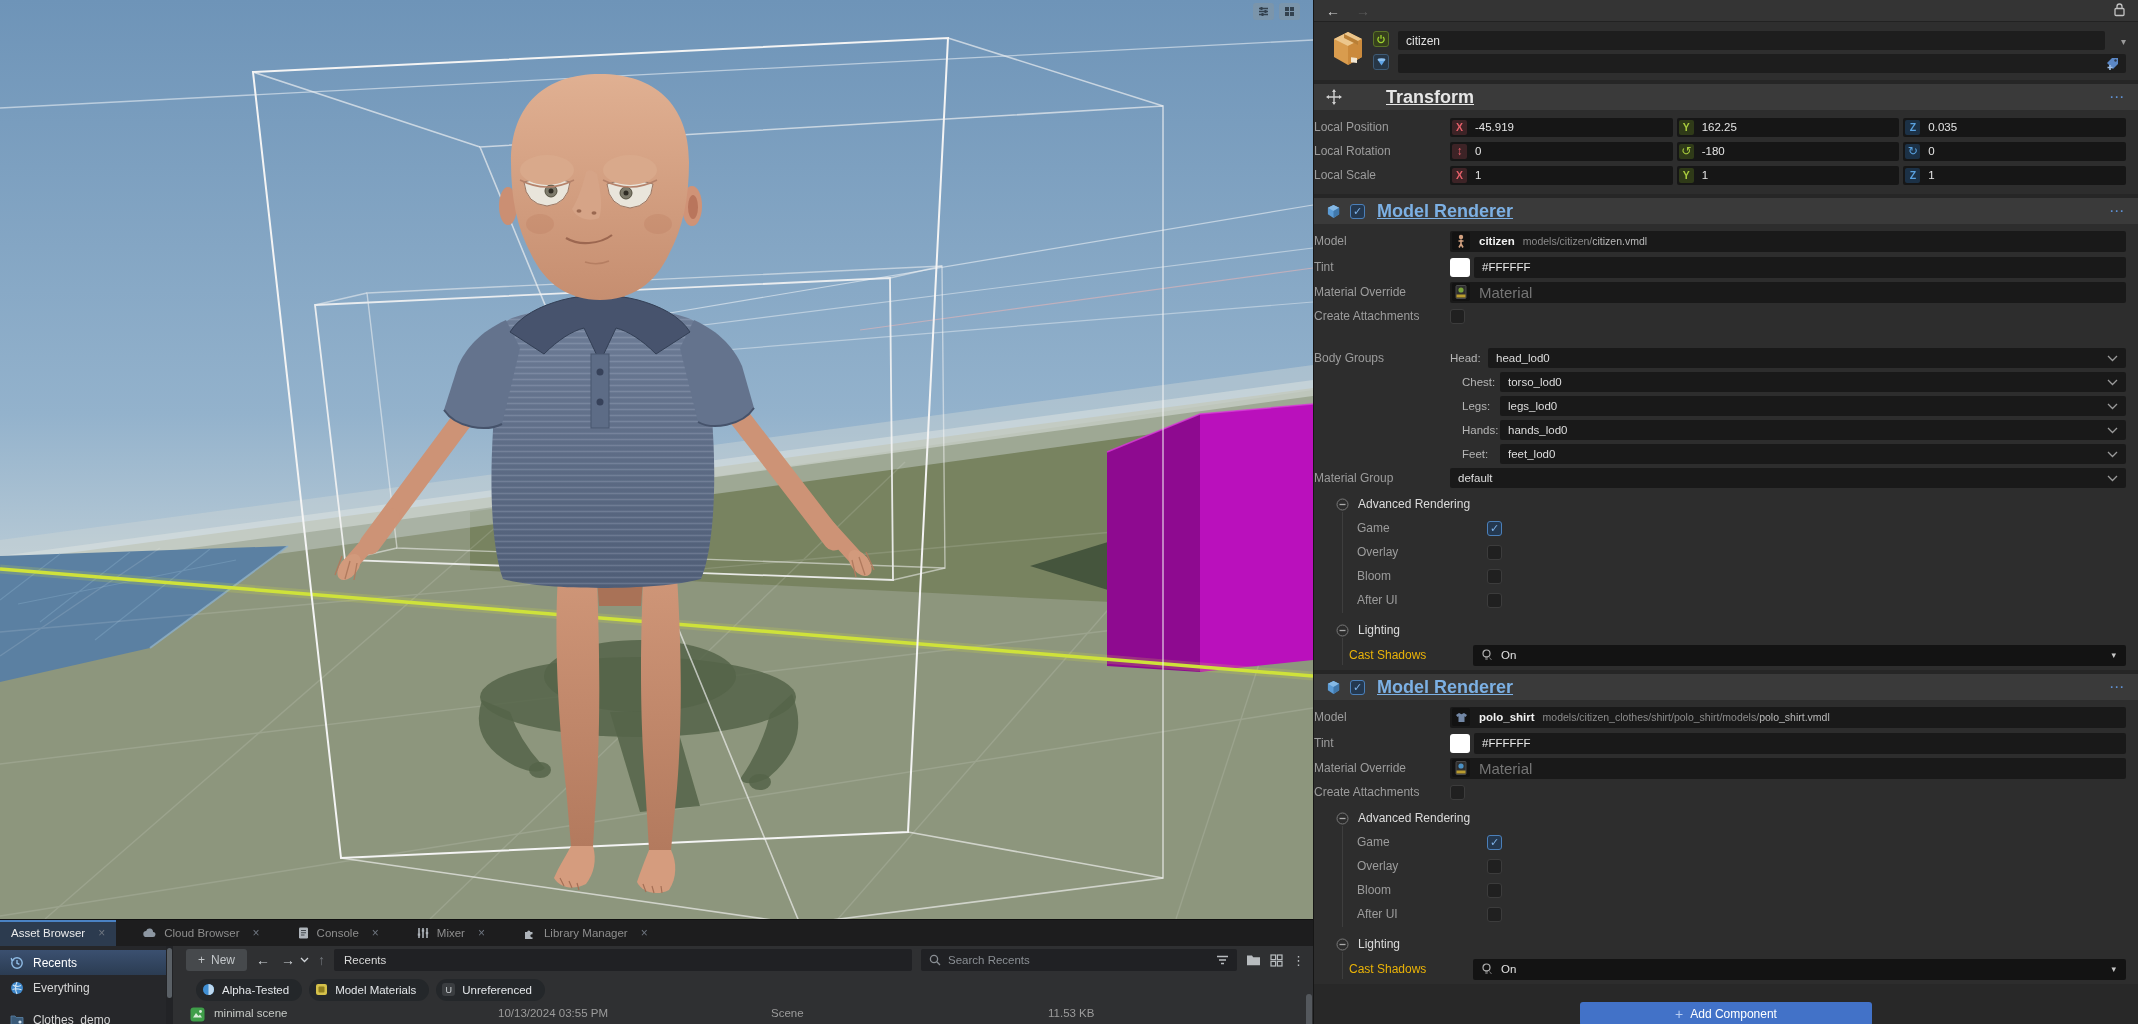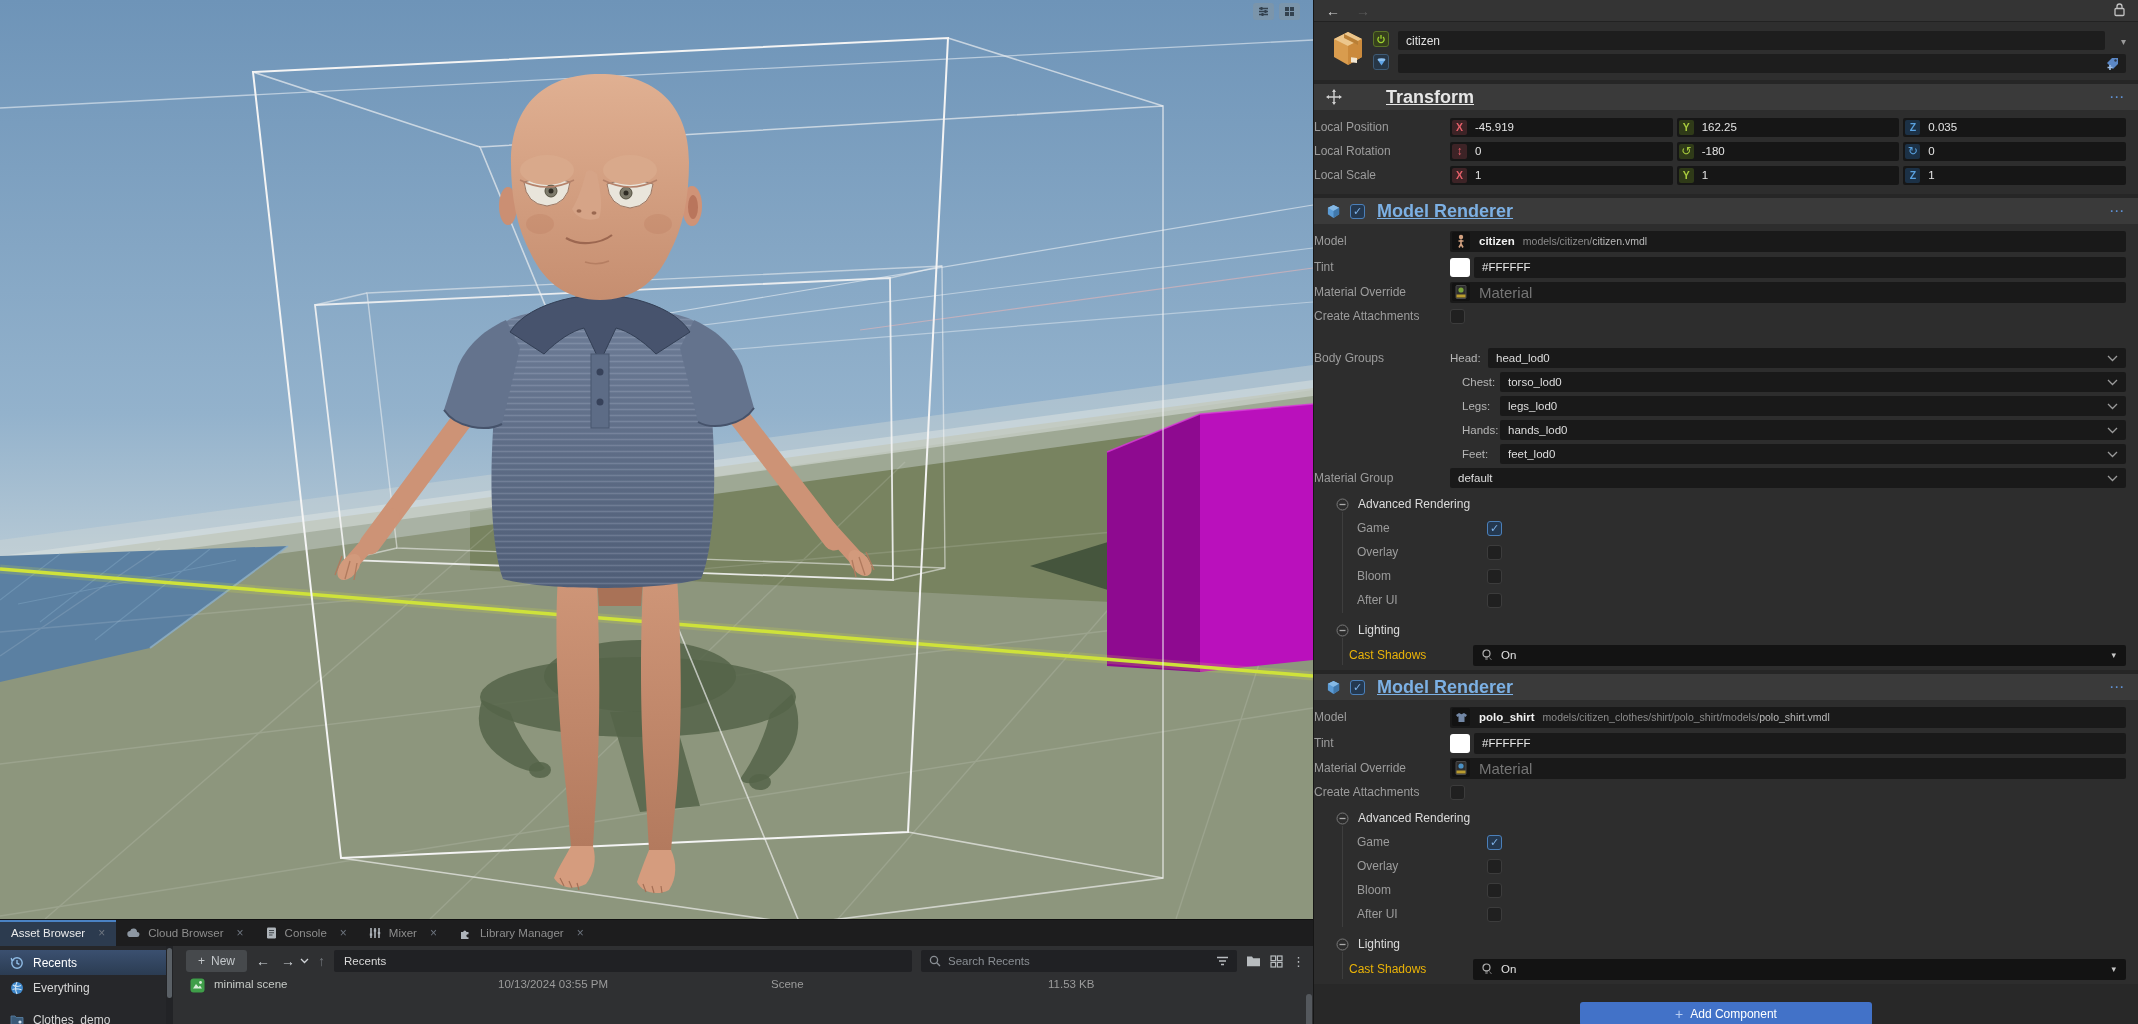--- a/index.html
+++ b/index.html
@@ -94,21 +94,21 @@
   .cs-dd .arr { margin-left:auto; color:#c8c8c8; font-size:9px; }
   .cs-dd .csv { margin-left:9px; }
   .panel-bottom { flex:1; background:#282828; }
   .add-btn { width:292px; height:24px; margin:18px auto 0; background:#4272c8; border-radius:3px;
     display:flex; align-items:center; justify-content:center; gap:7px; color:#fff; font-size:12px; }
   .add-btn .pl { color:#b7cdf3; font-size:14px; }
 
   
   #dock { position:absolute; left:0; top:919px; width:1313px; height:105px;
     background:#2f3032; border-top:1px solid #101010; }
-  .tabbar { height:26px; background:#1d1d1e; display:flex; align-items:stretch; }
+  .tabbar { height:26px; background:#1d1d1e; display:flex; align-items:stretch;gap:16px; }
   .tab { display:flex; align-items:center; padding:0 11px; font-size:11.5px; color:#8e8e8e; gap:8px; }
   .tab.active { background:#2c3b4f; color:#ebebeb; box-shadow:inset 0 2px 0 #4a82c4; }
   .tab .x { color:#6f7680; font-size:12px; margin-left:5px; }
   .dockbody { display:flex; height:78px; }
   .side { width:166px; background:#26272a; padding-top:4px; overflow:hidden; }
   .side-item { height:25px; display:flex; align-items:center; gap:9px; padding-left:10px;
     font-size:12px; color:#d6d6d6; }
   .side-item.sel { background:linear-gradient(#3b5070,#2b3c52); color:#fff; }
   .side-item.gap { margin-top:7px; }
   .side-scroll { width:7px; background:#222326; position:relative; }
@@ -792,20 +792,40 @@
         </svg>
         <svg width="13" height="13" viewBox="0 0 13 13">
           <rect x="1" y="1" width="4.6" height="4.6" fill="none" stroke="#b8bcbf" stroke-width="1.2"></rect>
           <rect x="7.4" y="1" width="4.6" height="4.6" fill="none" stroke="#b8bcbf" stroke-width="1.2"></rect>
           <rect x="1" y="7.4" width="4.6" height="4.6" fill="none" stroke="#b8bcbf" stroke-width="1.2"></rect>
           <rect x="7.4" y="7.4" width="4.6" height="4.6" fill="none" stroke="#b8bcbf" stroke-width="1.2"></rect>
         </svg>
         <span style="color:#b8bcbf;font-size:13px;">⋮</span>
       </div>
 
+      <div class="chips">
+        <div class="chip">
+          <svg width="13" height="13" viewBox="0 0 13 13">
+            <circle cx="6.5" cy="6.5" r="5.5" fill="#3f8fd4"></circle>
+            <path d="M6.5,1 a5.5,5.5 0 0 1 0,11 Z" fill="#bcd9f0"></path>
+          </svg>
+          <span>Alpha-Tested</span>
+        </div>
+        <div class="chip">
+          <svg width="13" height="13" viewBox="0 0 13 13">
+            <rect x="1" y="1" width="11" height="11" rx="2" fill="#d4c04a"></rect>
+            <rect x="3.5" y="3.5" width="6" height="6" rx="1" fill="#8f7e1e"></rect>
+          </svg>
+          <span>Model Materials</span>
+        </div>
+        <div class="chip">
+          <span class="uref">U</span>
+          <span>Unreferenced</span>
+        </div>
+      </div>
 
       <div class="assetrow">
         <span class="aicon a-icon">
           <svg width="15" height="15" viewBox="0 0 15 15">
             <rect x="0.5" y="0.5" width="14" height="14" rx="3" fill="#3f9e49"></rect>
             <path d="M3,10.5 L6,6 L8.5,9 L10,7.5 L12,10.5 Z" fill="#d8ecd9"></path>
             <circle cx="10.5" cy="4.5" r="1.4" fill="#d8ecd9"></circle>
           </svg>
         </span>
         <span class="a-name">minimal scene</span>

